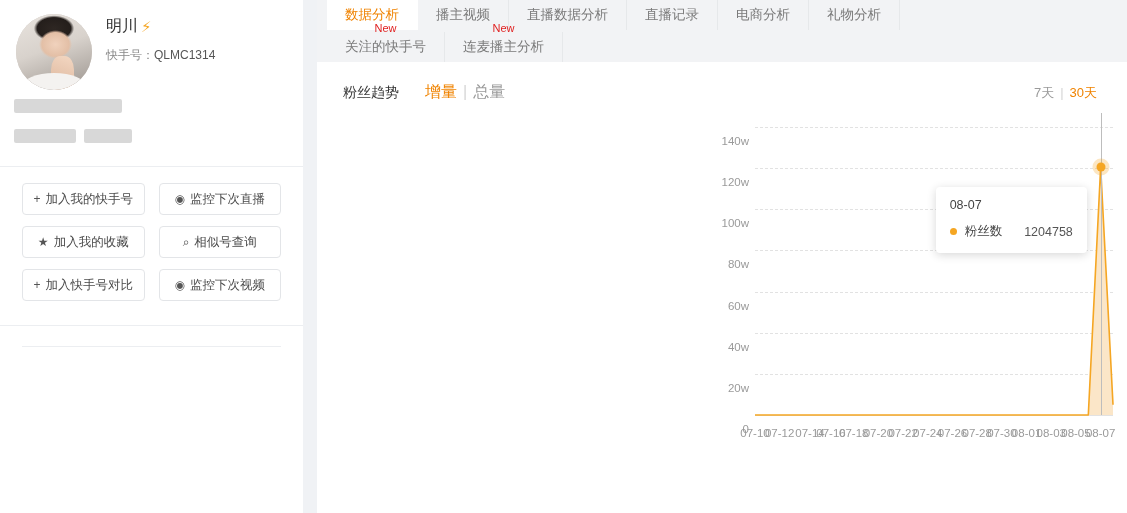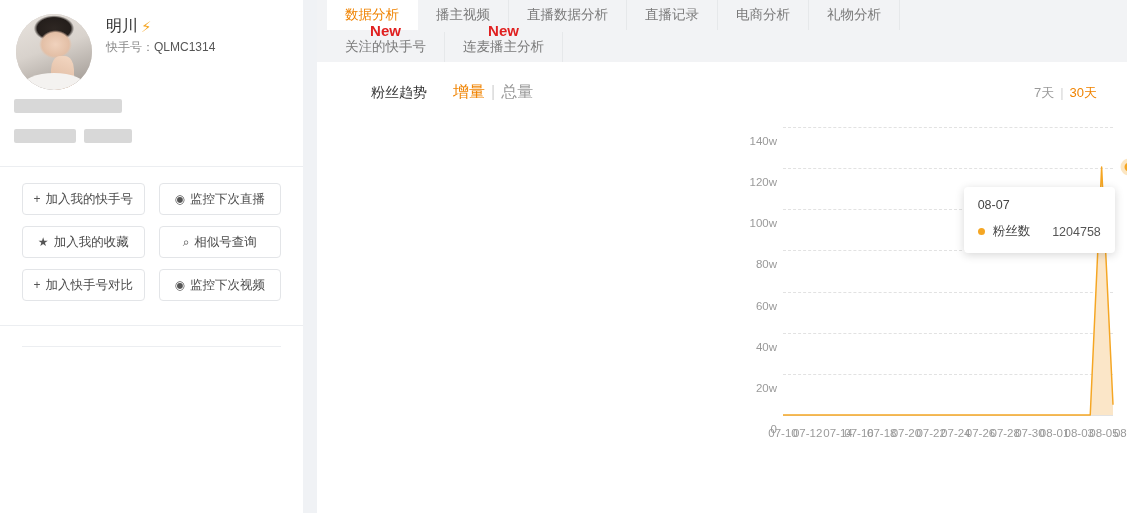--- a/index.html
+++ b/index.html
@@ -41,21 +41,21 @@
     position: absolute; left: 8%; bottom: 0; width: 84%; height: 22%;
     background: #f4f2f0;
     border-radius: 50% 50% 0 0 / 80% 80% 0 0;
   }
   .profile-meta { padding-left: 14px; padding-top: 2px; }
   .uname {
     font-size: 16px; color: #333; font-weight: 400;
     display: flex; align-items: center; gap: 3px;
   }
   .bolt { color: #f5a623; font-size: 15px; }
-  .meta-line { font-size: 12px; color: #8a8a8a; margin-top: 2px; }
+  .meta-line { font-size: 12px; color: #8a8a8a; margin-top: 10px; }
   .meta-line .dark { color: #555; }
 
   .bio {
     padding: 10px 14px 0 14px;
     font-size: 13px; color: #4a4a4a; line-height: 25px;
   }
   .bio .emo { font-size: 13px; }
   .redact {
     display: inline-block; vertical-align: middle;
     background: #d8d8d8; border-radius: 2px; height: 13px;
@@ -111,28 +111,28 @@
   .tab {
     position: relative;
     height: 30px; padding: 0 18px;
     display: flex; align-items: center; justify-content: center;
     font-size: 13.5px; color: #7a7a7a; cursor: pointer;
     border-right: 1px solid #e6e8ea;
   }
   .tab.active { background: #fff; color: #f08300; border-right-color: transparent; }
   .badge-new {
     position: absolute; top: -12px; left: 50%; transform: translateX(-50%);
-    font-size: 15px; color: #e02020; font-weight: bold;
+    font-size: 11px; color: #e02020; font-weight: normal;
     font-family: "Liberation Sans", sans-serif;
     letter-spacing: 0px; white-space: nowrap;
   }
   .tabrow.row2 .tab { background: transparent; border-right: 1px solid #e6e8ea; }
   .tabrow.row2 .badge-new { top: -10px; }
 
-  .card { background: #fff; padding: 0; position: relative; height: 430px; margin-left: 28px; }
+  .card { background: #fff; padding: 0; position: relative; height: 430px; }
   .card-head {
     display: flex; align-items: center;
     padding: 20px 26px 0 26px;
   }
   .card-title { font-size: 14px; color: #333; }
   .seg { margin-left: 26px; font-size: 16px; color: #9a9a9a; }
   .seg .on { color: #f08300; }
   .seg .sep { color: #d5d5d5; margin: 0 6px; }
   .range {
     margin-left: auto; font-size: 13px; color: #9a9a9a; margin-right: 4px;

